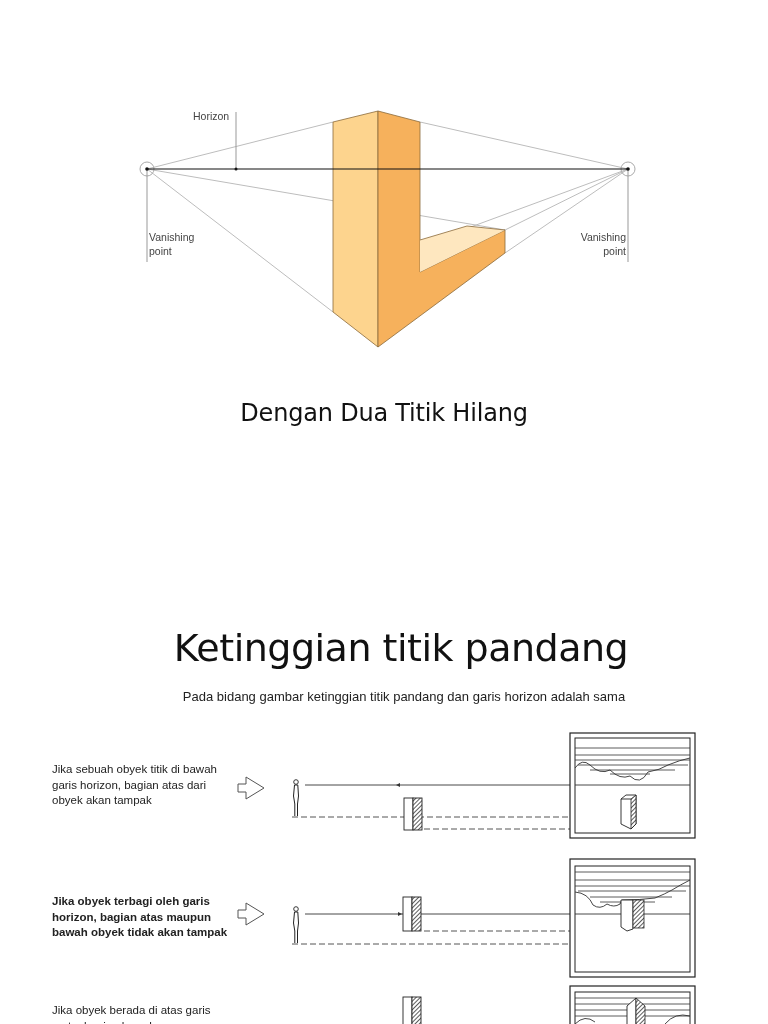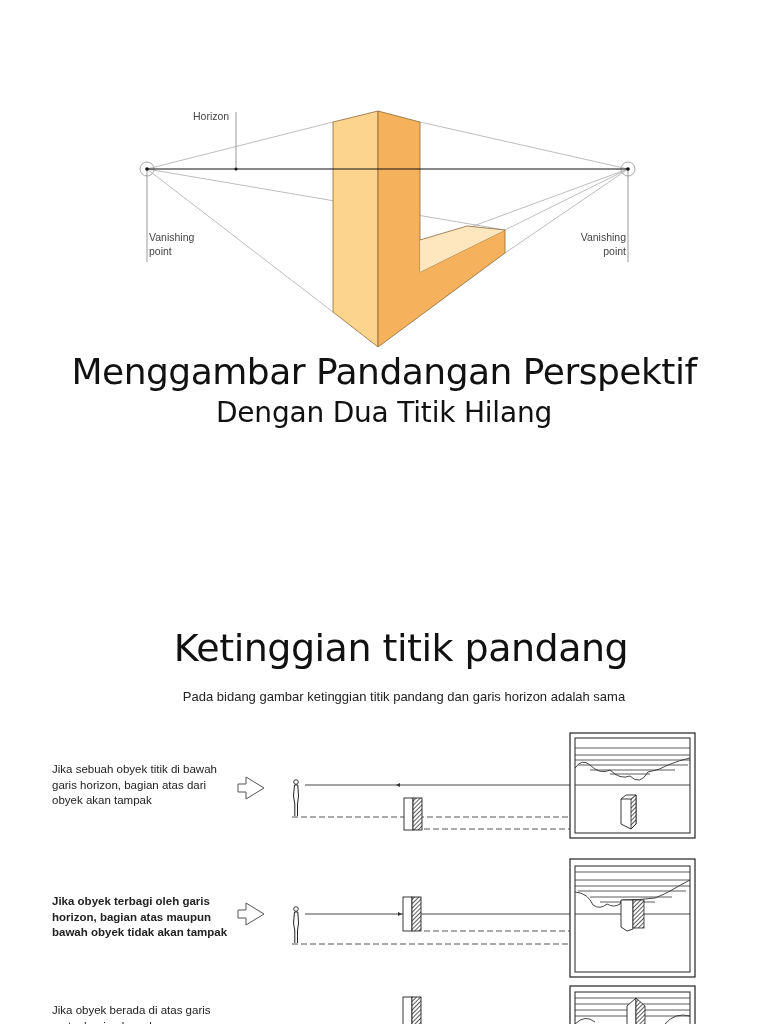--- a/index.html
+++ b/index.html
@@ -52,22 +52,21 @@
 
   <div class="abs small-label" style="left:149px;top:230px;">
     <div>Vanishing</div>
     <div>point</div>
   </div>
   <div class="abs small-label" style="left:560px;top:230px;width:66px;text-align:right;">
     <div>Vanishing</div>
     <div>point</div>
   </div>
 
-  <div class="abs slide-title" style="left:0;width:768px;top:350px;font-size:36px;line-height:44px;">Menggambar Pandangan Perspektif</div>
-  <div class="abs slide-title" style="left:0;width:768px;top:398px;font-size:28px;line-height:30px;letter-spacing:-0.2px;">Dengan Dua Titik Hilang</div>
+  <div class="abs slide-title" style="left:0;width:768px;top:398px;font-size:24px;line-height:30px;letter-spacing:-0.2px;">Dengan Dua Titik Hilang</div>
 </div>
 
 <div class="abs" style="left:17px;top:520px;width:768px;height:504px;">
   <div class="abs slide-title" style="left:0;width:768px;top:104px;font-size:38px;line-height:48px;">Ketinggian titik pandang</div>
   <div class="abs" style="left:0;width:774px;top:168px;font-size:13px;line-height:18px;text-align:center;color:#222;">Pada bidang gambar ketinggian titik pandang dan garis horizon adalah sama</div>
 </div>
 
 <div class="abs desc" style="left:52px;top:762px;">Jika sebuah obyek titik di bawah garis horizon, bagian atas dari obyek akan tampak</div>
 <div class="abs desc" style="left:52px;top:894px;width:180px;font-weight:bold;">Jika obyek terbagi oleh garis horizon, bagian atas maupun bawah obyek tidak akan tampak</div>
 <div class="abs desc" style="left:52px;top:1003px;width:160px;">Jika obyek berada di atas garis mata, bagian bawah</div>

